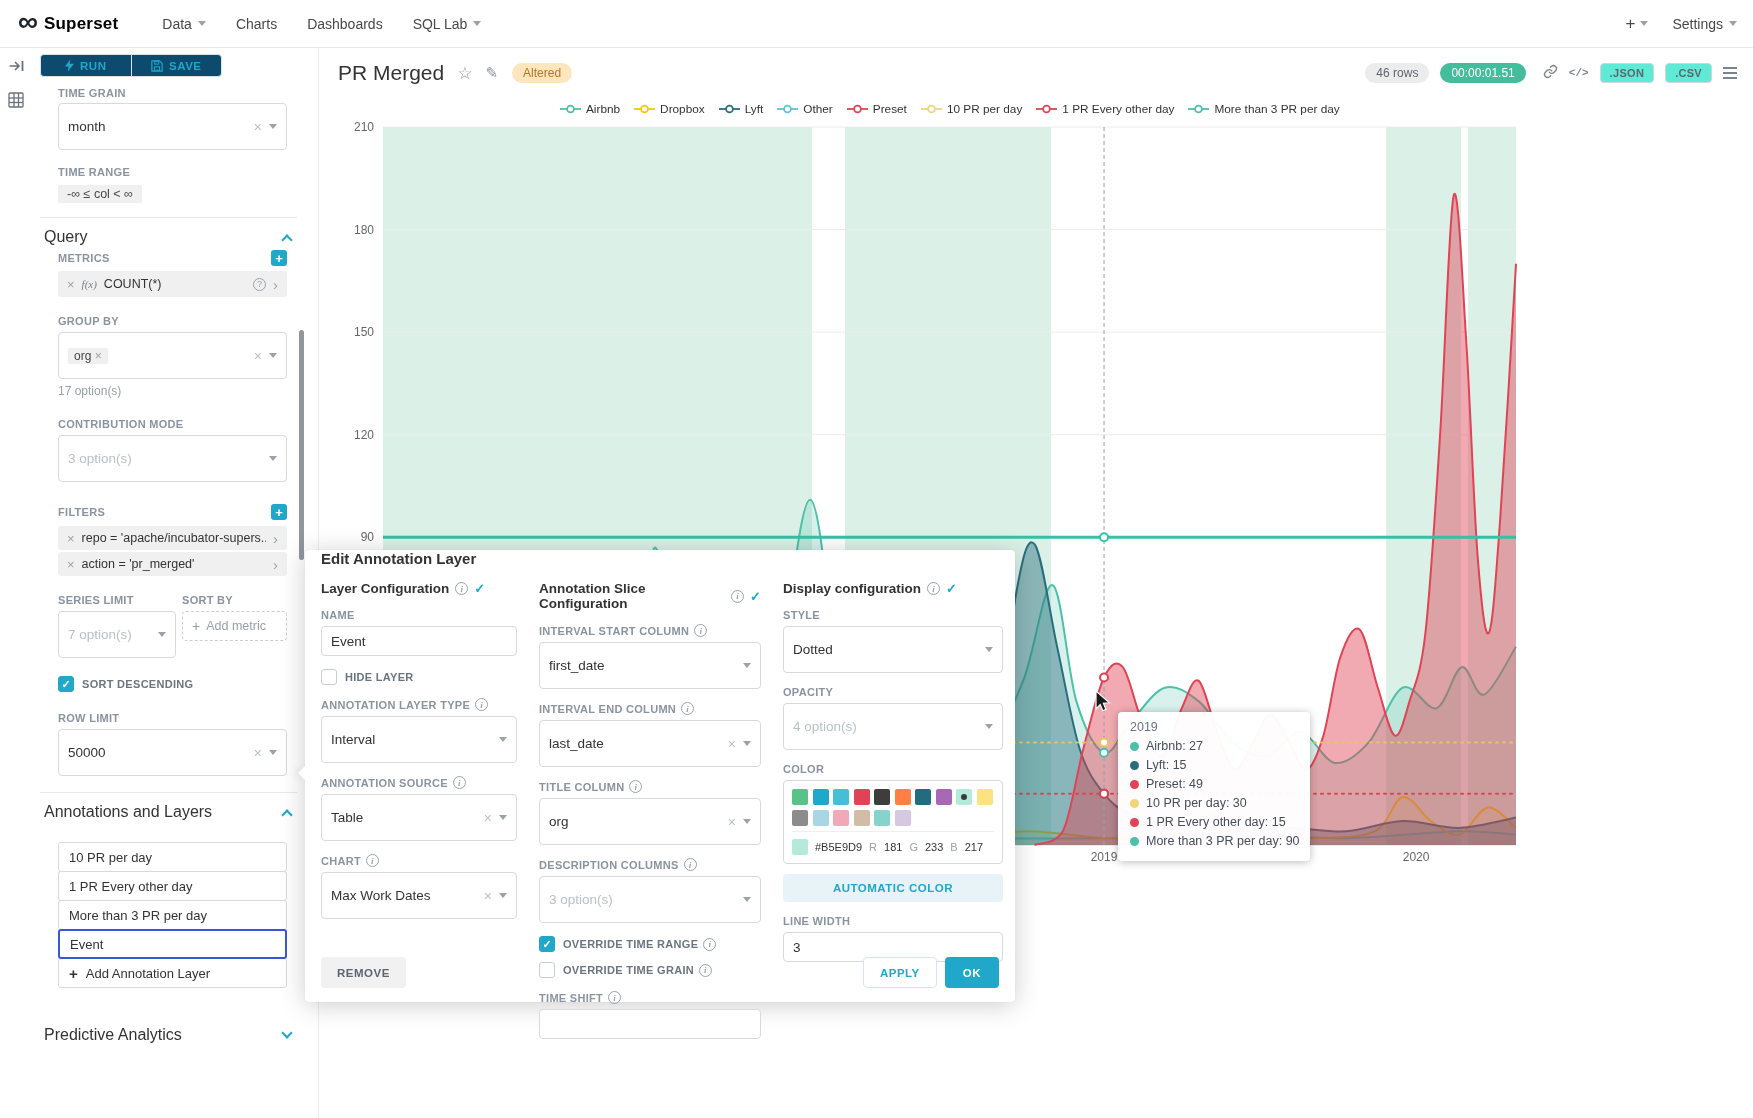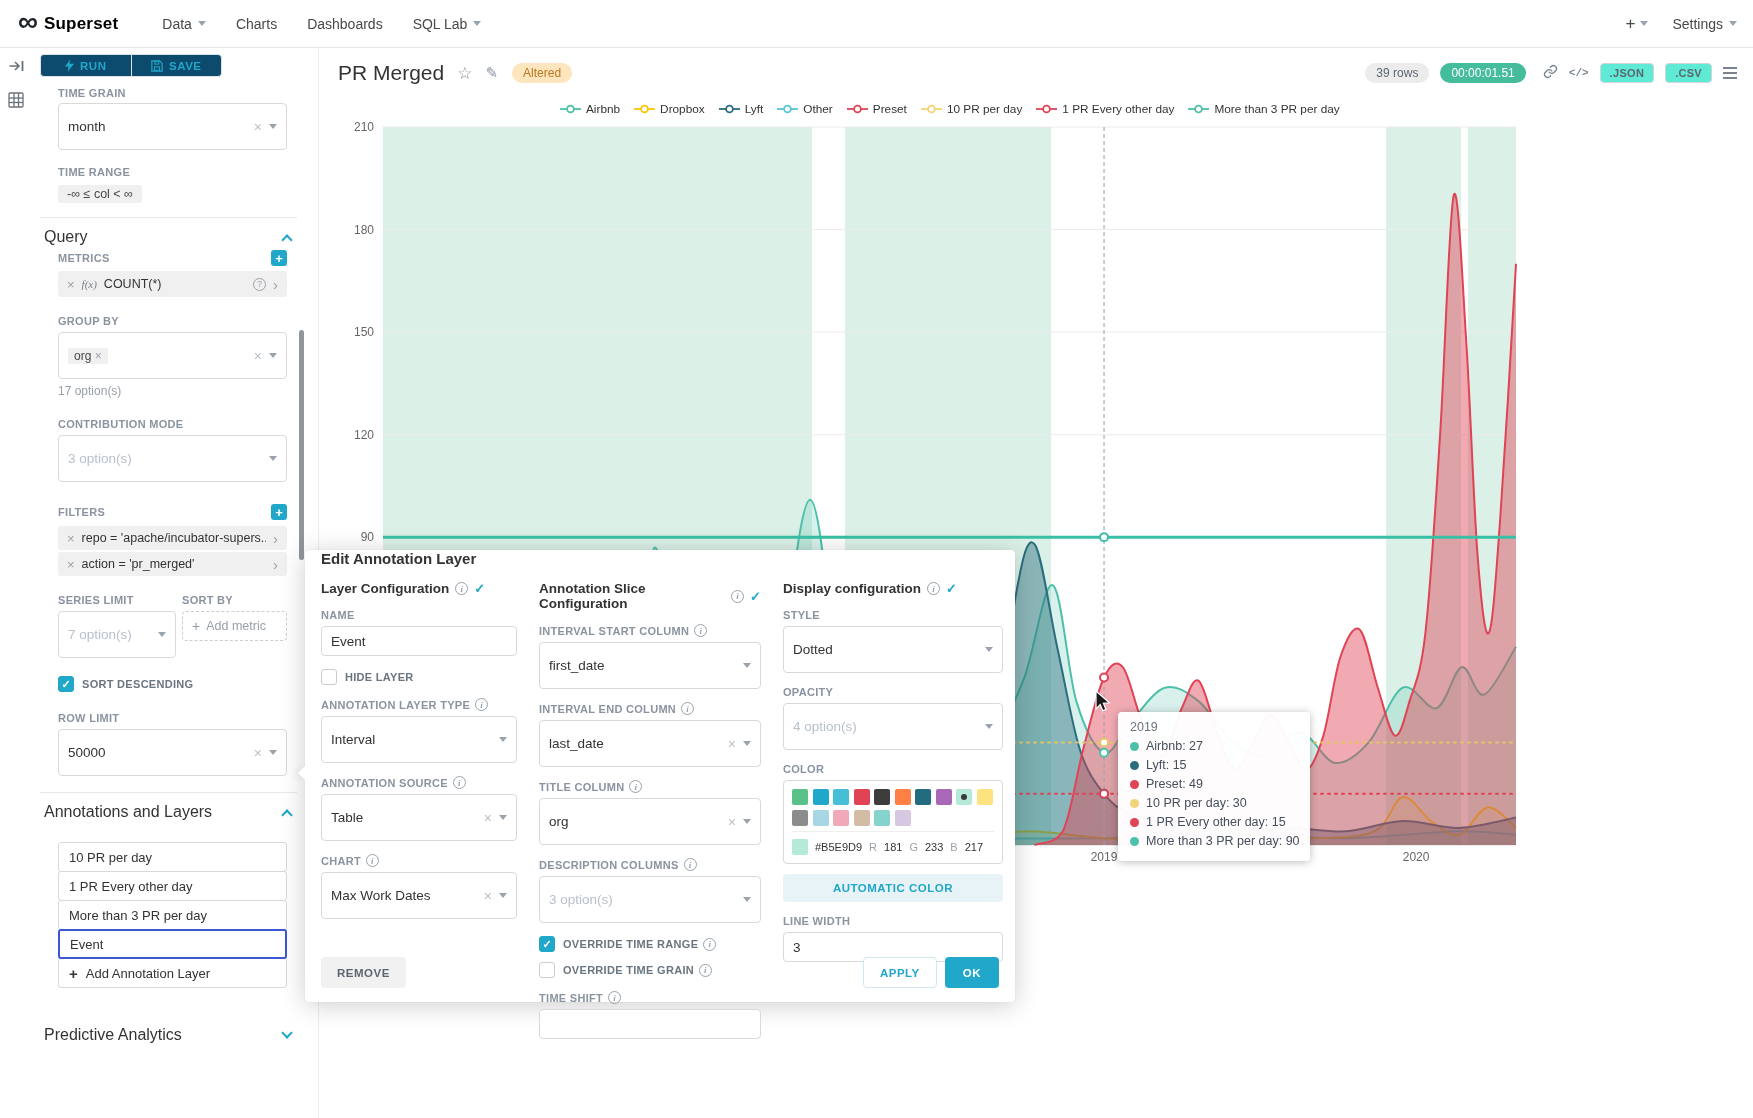--- a/index.html
+++ b/index.html
@@ -321,21 +321,21 @@
   </div>
 
   <div class="v-sep"></div>
 
   <div class="main-header">
     <span class="chart-title">PR Merged</span>
     <span class="h-icon">☆</span>
     <span class="h-icon" style="font-size:15px;">✎</span>
     <span class="altered-badge">Altered</span>
     <div class="hdr-right">
-      <span class="pill gray">39 rows</span>
+      <span class="pill gray">46 rows</span>
       <span class="pill green">00:00:01.51</span>
       <span style="margin-left:6px;">
         <svg width="15" height="15" viewBox="0 0 24 24">
             <path d="M10 13a5 5 0 0 0 7.5.5l3-3a5 5 0 0 0-7-7l-1.7 1.7" fill="none" stroke="#7A8490" stroke-width="2.2" stroke-linecap="round"></path>
             <path d="M14 11a5 5 0 0 0-7.5-.5l-3 3a5 5 0 0 0 7 7l1.7-1.7" fill="none" stroke="#7A8490" stroke-width="2.2" stroke-linecap="round"></path>
           </svg>
       </span>
       <span class="code-icn">&lt;/&gt;</span>
       <button class="mini-btn">.JSON</button>
       <button class="mini-btn">.CSV</button>

